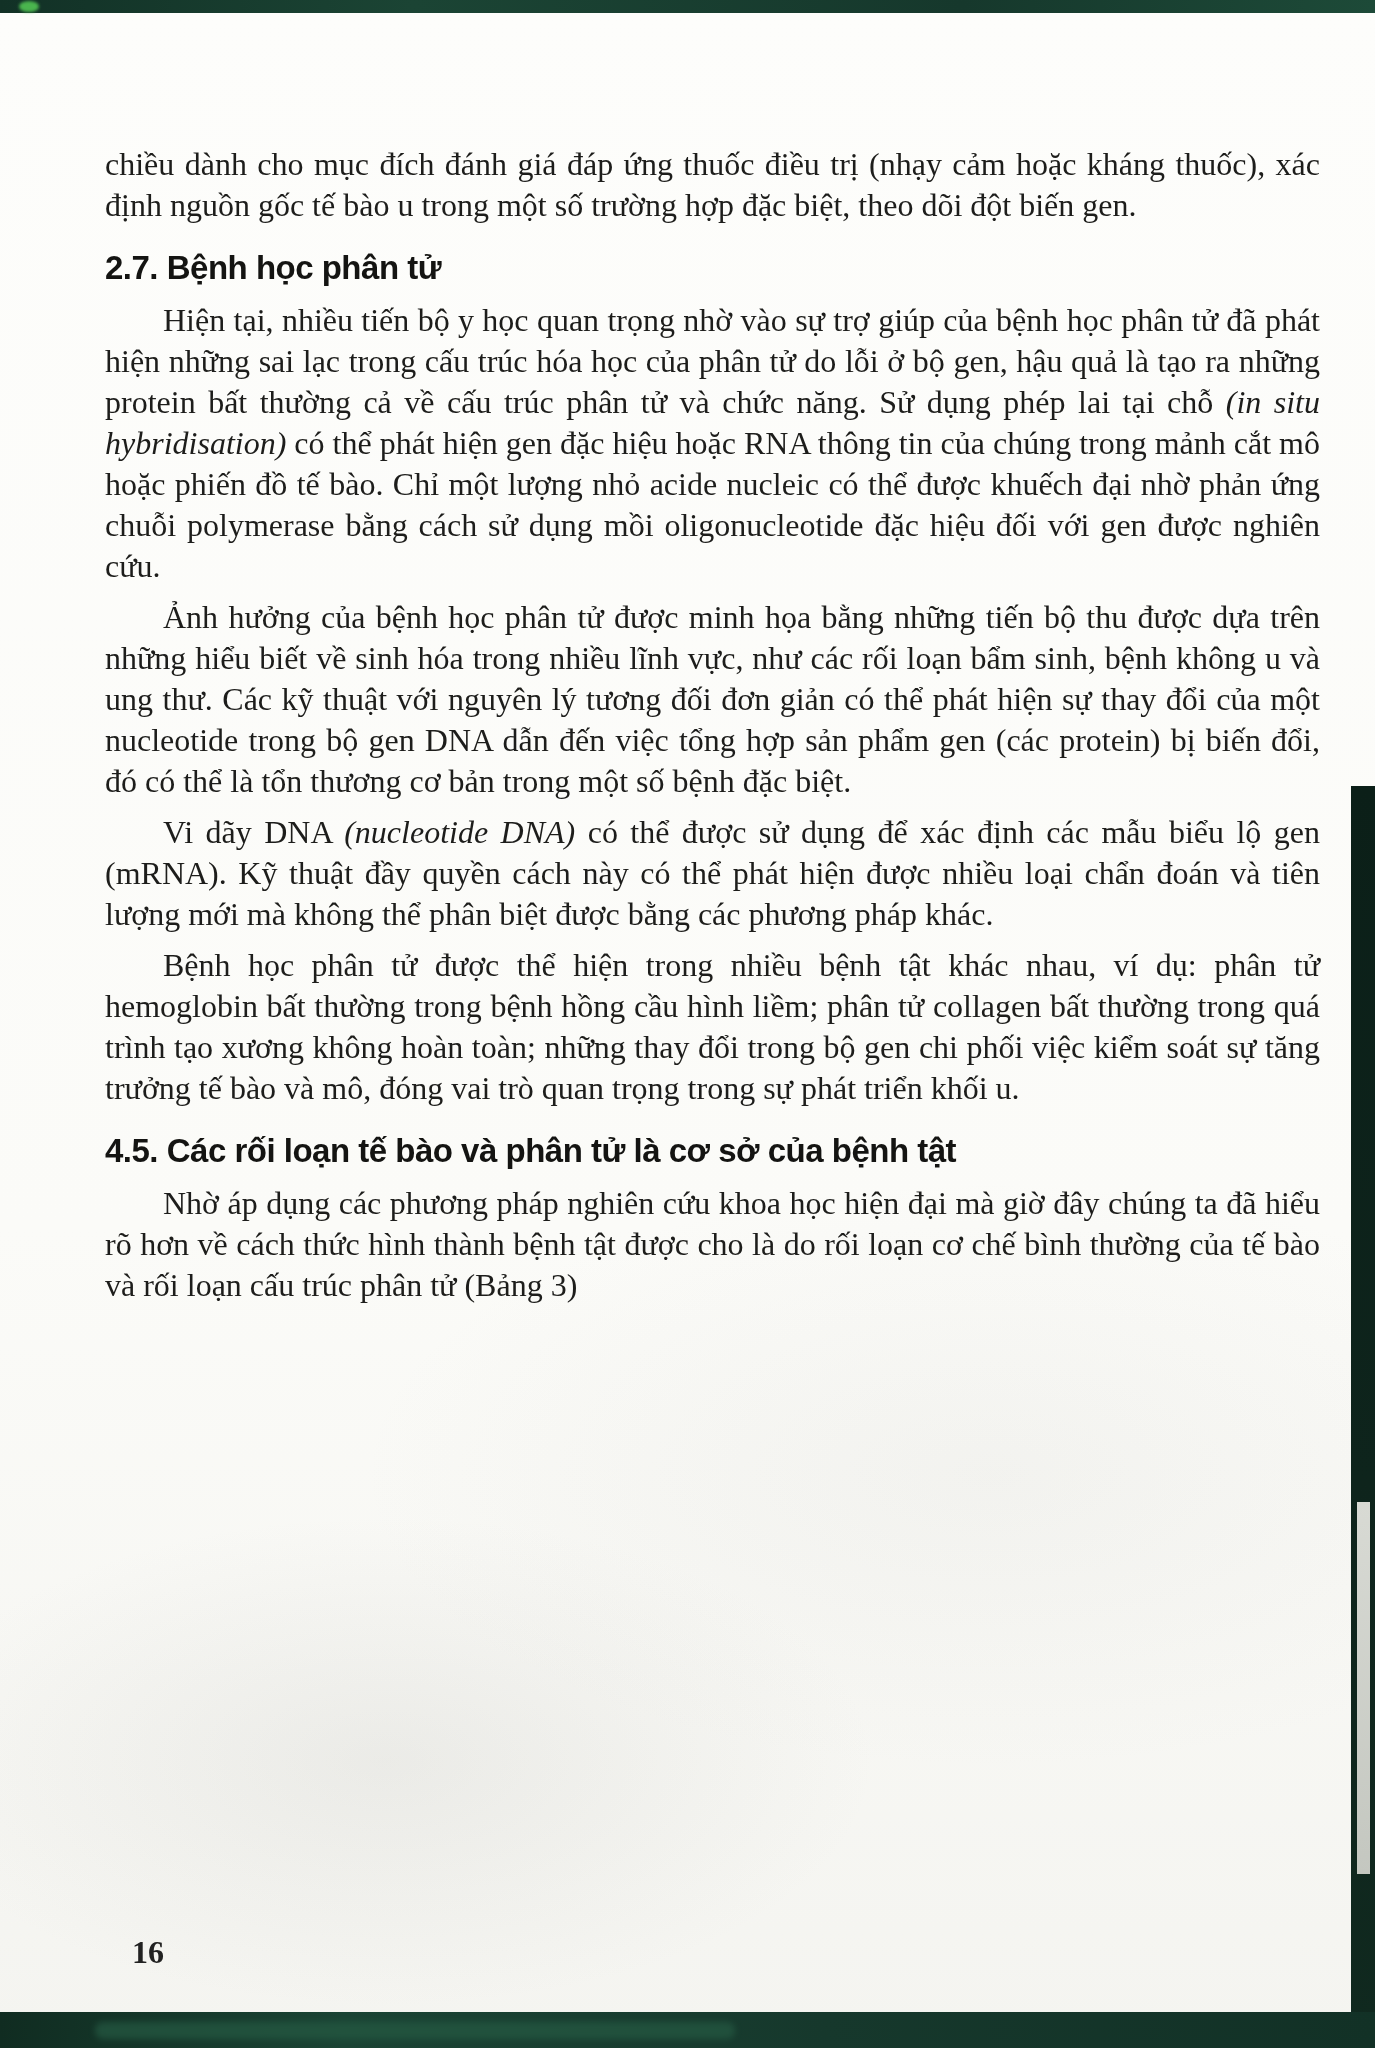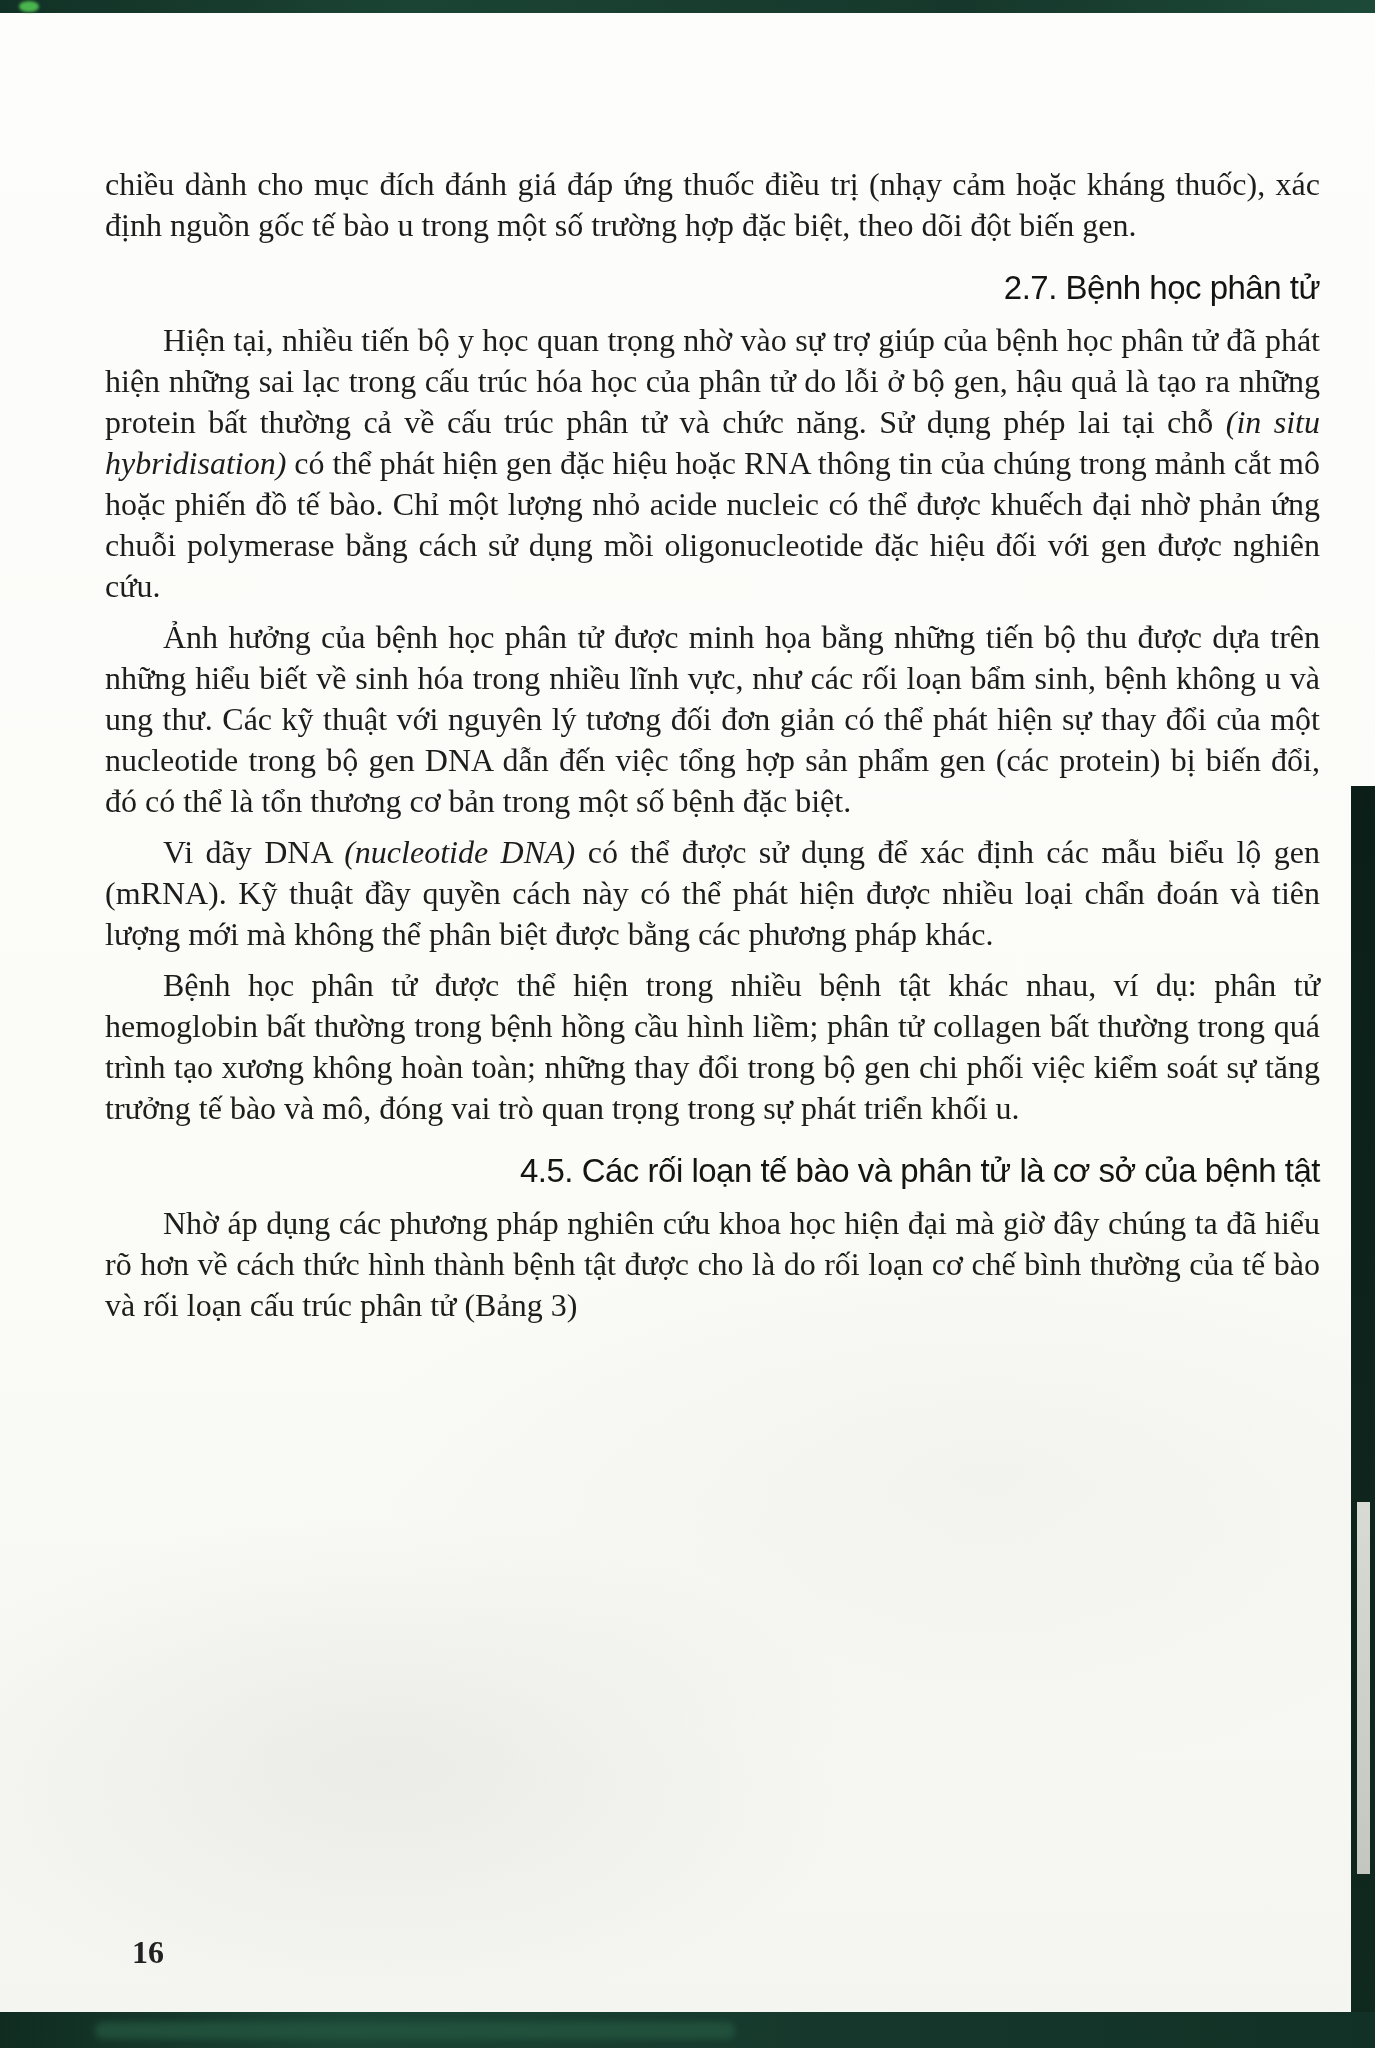--- a/index.html
+++ b/index.html
@@ -44,42 +44,42 @@
   }
   .edge-bottom-light {
     position: absolute; left: 95px; bottom: 9px; width: 640px; height: 17px;
     background: #245741; border-radius: 8px; filter: blur(3px); opacity: .75;
   }
 
   
   .textblock {
     position: absolute;
     left: 105px;
-    top: 164px;
+    top: 144px;
     width: 1215px;
     font-size: 32px;
     line-height: 41px;
     text-align: justify;
   }
   .textblock p {
     margin: 0 0 10px 0;
     text-indent: 58px;
   }
   .textblock p.noindent {
     text-indent: 0;
   }
   .textblock h2 {
     font-family: "Liberation Sans", "DejaVu Sans", sans-serif;
-    font-weight: 400;
+    font-weight: 700;
     font-size: 33px;
     line-height: 40px;
     letter-spacing: -0.5px;
     color: #141412;
     margin: 22px 0 12px 0;
-    text-align: right;
+    text-align: left;
   }
   .textblock em {
     font-style: italic;
   }
 
   .pagenum {
     position: absolute;
     left: 132px;
     top: 1934px;
     font-size: 32px;

